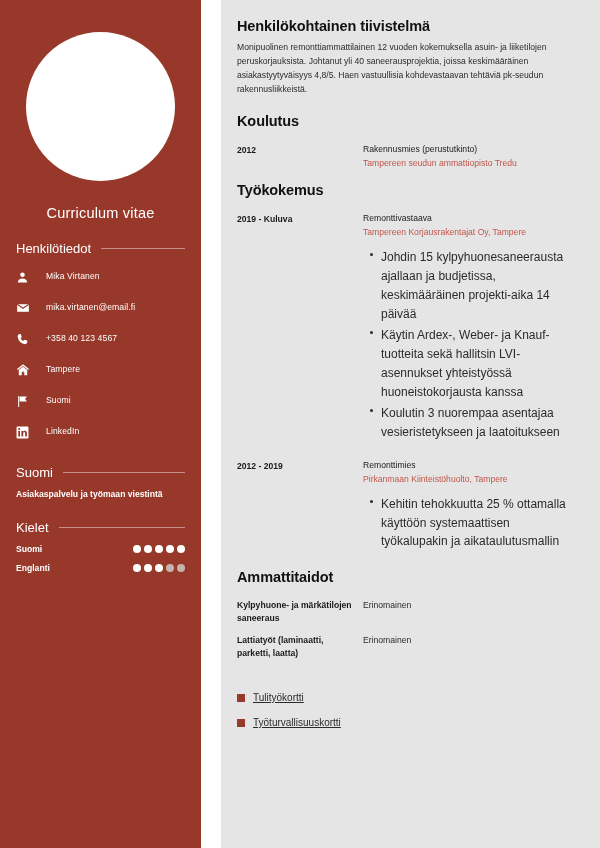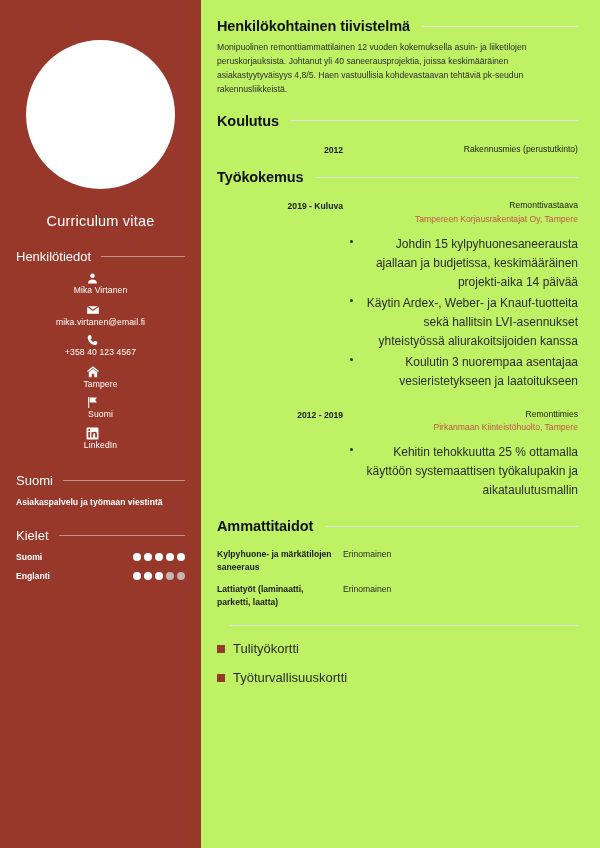--- a/index.html
+++ b/index.html
@@ -23,21 +23,21 @@
     display: flex;
   }
 
   
   .sidebar {
     width: 201px;
     min-width: 201px;
     background: #97382a;
     color: #ffffff;
     box-sizing: border-box;
-    padding: 12px 16px;
+    padding: 4px 16px;
     position: relative;
   }
 
   .photo-wrap {
     padding-top: 28px;
     display: flex;
     justify-content: center;
   }
   .photo {
     width: 149px;
@@ -72,21 +72,20 @@
     height: 1px;
     background: rgba(255,255,255,0.45);
     margin-left: 10px;
   }
 
   .contact-row {
     display: flex;
     align-items: center;
     min-height: 26px;
     margin-top: 5px;
-    flex-direction: column;
   }
   .contact-icon {
     width: 22px;
     min-width: 22px;
     display: flex;
     align-items: center;
     justify-content: flex-start;
     margin-right: 8px;
   }
   .contact-icon svg { display: block; }
@@ -123,22 +122,23 @@
     border-radius: 50%;
     background: #ffffff;
   }
   .dot.off { background: #c7b4ae; }
 
   
   .main {
     flex: 1;
     box-sizing: border-box;
     padding: 18px 22px 0 16px;
-    background: #bef264;
+    background: #e5e5e5;
     color: #1a1a1a;
+    margin-left: 20px;
   }
 
   .sec-head {
     display: flex;
     align-items: center;
     margin-bottom: 7px;
   }
   .sec-head .title {
     font-size: 14.5px;
     font-weight: bold;
@@ -156,21 +156,20 @@
   .summary {
     font-size: 8.6px;
     line-height: 1.62;
     color: #2b2b2b;
     margin: 4px 0 16px 0;
   }
 
   .entry {
     display: flex;
     margin-bottom: 4px;
-    text-align: right;
   }
   .entry .period {
     width: 126px;
     min-width: 126px;
     font-size: 8.6px;
     font-weight: bold;
     color: #1a1a1a;
     padding-top: 1px;
     line-height: 1.45;
   }
@@ -239,23 +238,24 @@
     margin-bottom: 11px;
   }
   .cert-square {
     width: 8px;
     height: 8px;
     background: #973a2c;
     margin-right: 8px;
     min-width: 8px;
   }
   .cert-label {
-    font-size: 13px;
+    font-size: 10px;
     color: #2b2b2b;
     line-height: 1.4;
+    text-decoration: underline;
   }
 
   .spacer-sm { height: 7px; }
 </style>
 </head>
 <body>
 
 <div class="page">
 
   <aside class="sidebar">
@@ -380,39 +380,40 @@
     <section class="sec-block tight">
       <div class="sec-head">
         <span class="title">Koulutus</span>
         <span class="rule"></span>
       </div>
       <div class="spacer-sm"></div>
       <div class="entry">
         <div class="period">2012</div>
         <div class="body">
           <div class="role">Rakennusmies (perustutkinto)</div>
+          <div class="org">Tampereen seudun ammattiopisto Tredu</div>
         </div>
       </div>
     </section>
 
     <section class="sec-block">
       <div class="sec-head">
         <span class="title">Työkokemus</span>
         <span class="rule"></span>
       </div>
       <div class="spacer-sm"></div>
 
       <div class="entry">
         <div class="period">2019 - Kuluva</div>
         <div class="body">
           <div class="role">Remonttivastaava</div>
           <div class="org">Tampereen Korjausrakentajat Oy, Tampere</div>
           <ul>
             <li>Johdin 15 kylpyhuonesaneerausta ajallaan ja budjetissa, keskimääräinen projekti-aika 14 päivää</li>
-            <li>Käytin Ardex-, Weber- ja Knauf-tuotteita sekä hallitsin LVI-asennukset yhteistyössä aliurakoitsijoiden kanssa</li>
+            <li>Käytin Ardex-, Weber- ja Knauf-tuotteita sekä hallitsin LVI-asennukset yhteistyössä huoneistokorjausta kanssa</li>
             <li>Koulutin 3 nuorempaa asentajaa vesieristetykseen ja laatoitukseen</li>
           </ul>
         </div>
       </div>
 
       <div style="height:11px"></div>
 
       <div class="entry">
         <div class="period">2012 - 2019</div>
         <div class="body">

